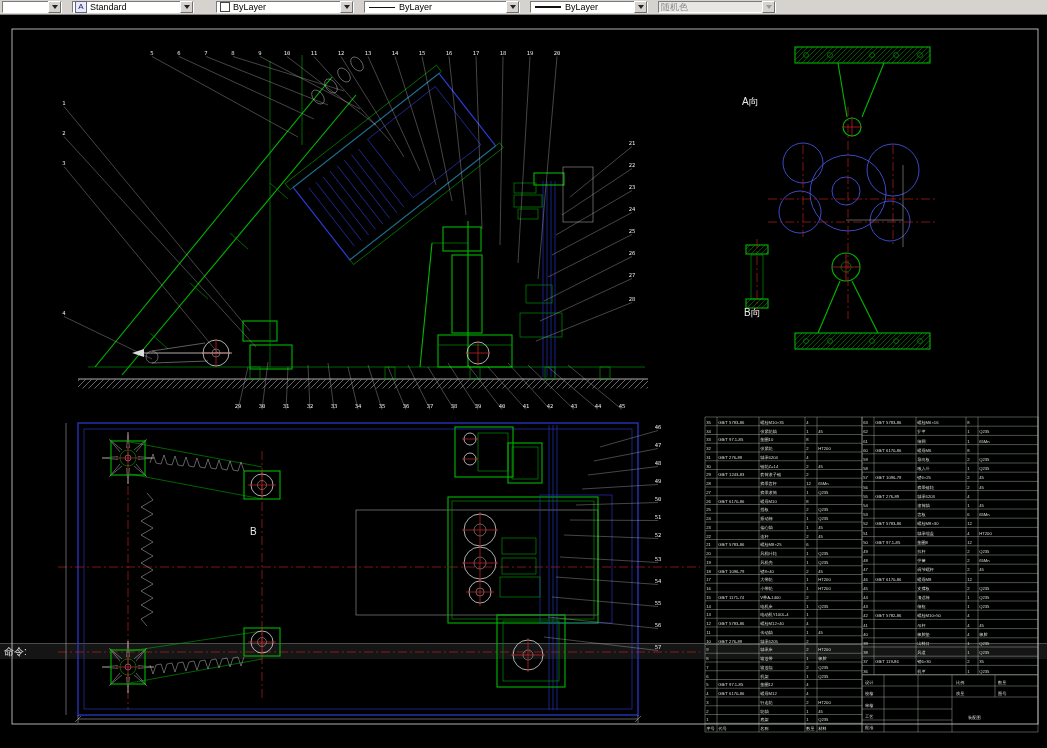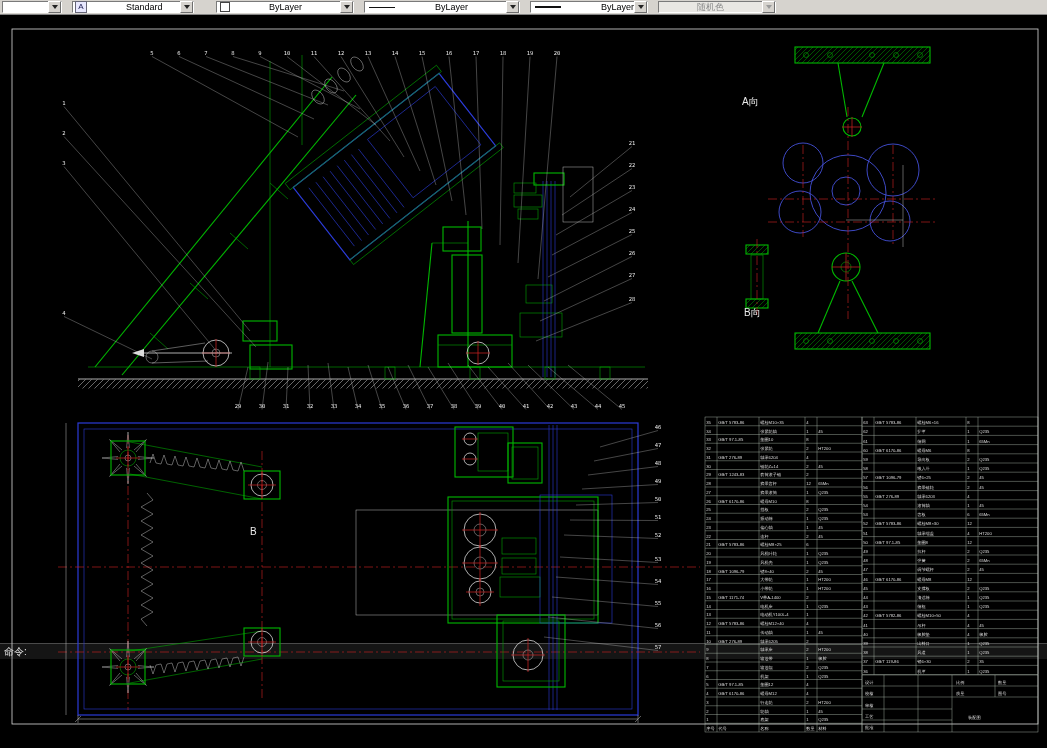--- a/index.html
+++ b/index.html
@@ -1,20 +1,20 @@
 <!DOCTYPE html>
 <html><head>
 <meta charset="utf-8">
 <style>
   html,body{margin:0;padding:0;background:#000;font-family:"Liberation Sans",sans-serif;}
   .app{width:1047px;height:748px;overflow:hidden;position:relative;background:#000;}
   
   .toolbar{height:14px;background:#d6d3ce;border-bottom:1px solid #848484;display:flex;align-items:center;gap:10px;padding:0 2px;}
   .combo{display:flex;align-items:center;height:12px;background:#fff;border:1px solid;border-color:#7a7a7a #fff #fff #7a7a7a;font-size:9px;color:#000;padding-left:2px;box-sizing:border-box;}
-  .combo .lbl{white-space:nowrap;overflow:hidden;flex:1;margin-left:36px;}
+  .combo .lbl{white-space:nowrap;overflow:hidden;flex:1;}
   .combo .lbl.dis{color:#8a8a8a;}
   .arrow-btn{width:11px;height:10px;margin-left:auto;background:#d6d3ce;border:1px solid;border-color:#fff #6e6e6e #6e6e6e #fff;display:flex;align-items:center;justify-content:center;flex:none;}
   .arrow-btn::after{content:"";width:0;height:0;border-left:3px solid transparent;border-right:3px solid transparent;border-top:4px solid #222;}
   .arrow-btn.dis::after{border-top-color:#9a9a9a;}
   .swatch{width:8px;height:8px;background:#fff;border:1px solid #444;margin:0 3px 0 1px;flex:none;}
   .ltline{width:26px;height:0;border-top:1px solid #111;margin:0 4px 0 2px;flex:none;}
   .styleicon{width:10px;height:10px;background:#e8e8ff;border:1px solid #667;color:#225;font-size:8px;line-height:9px;text-align:center;margin-right:3px;flex:none;}
   
   .canvas{height:628px;background:#000;position:relative;}
   svg{display:block;}

